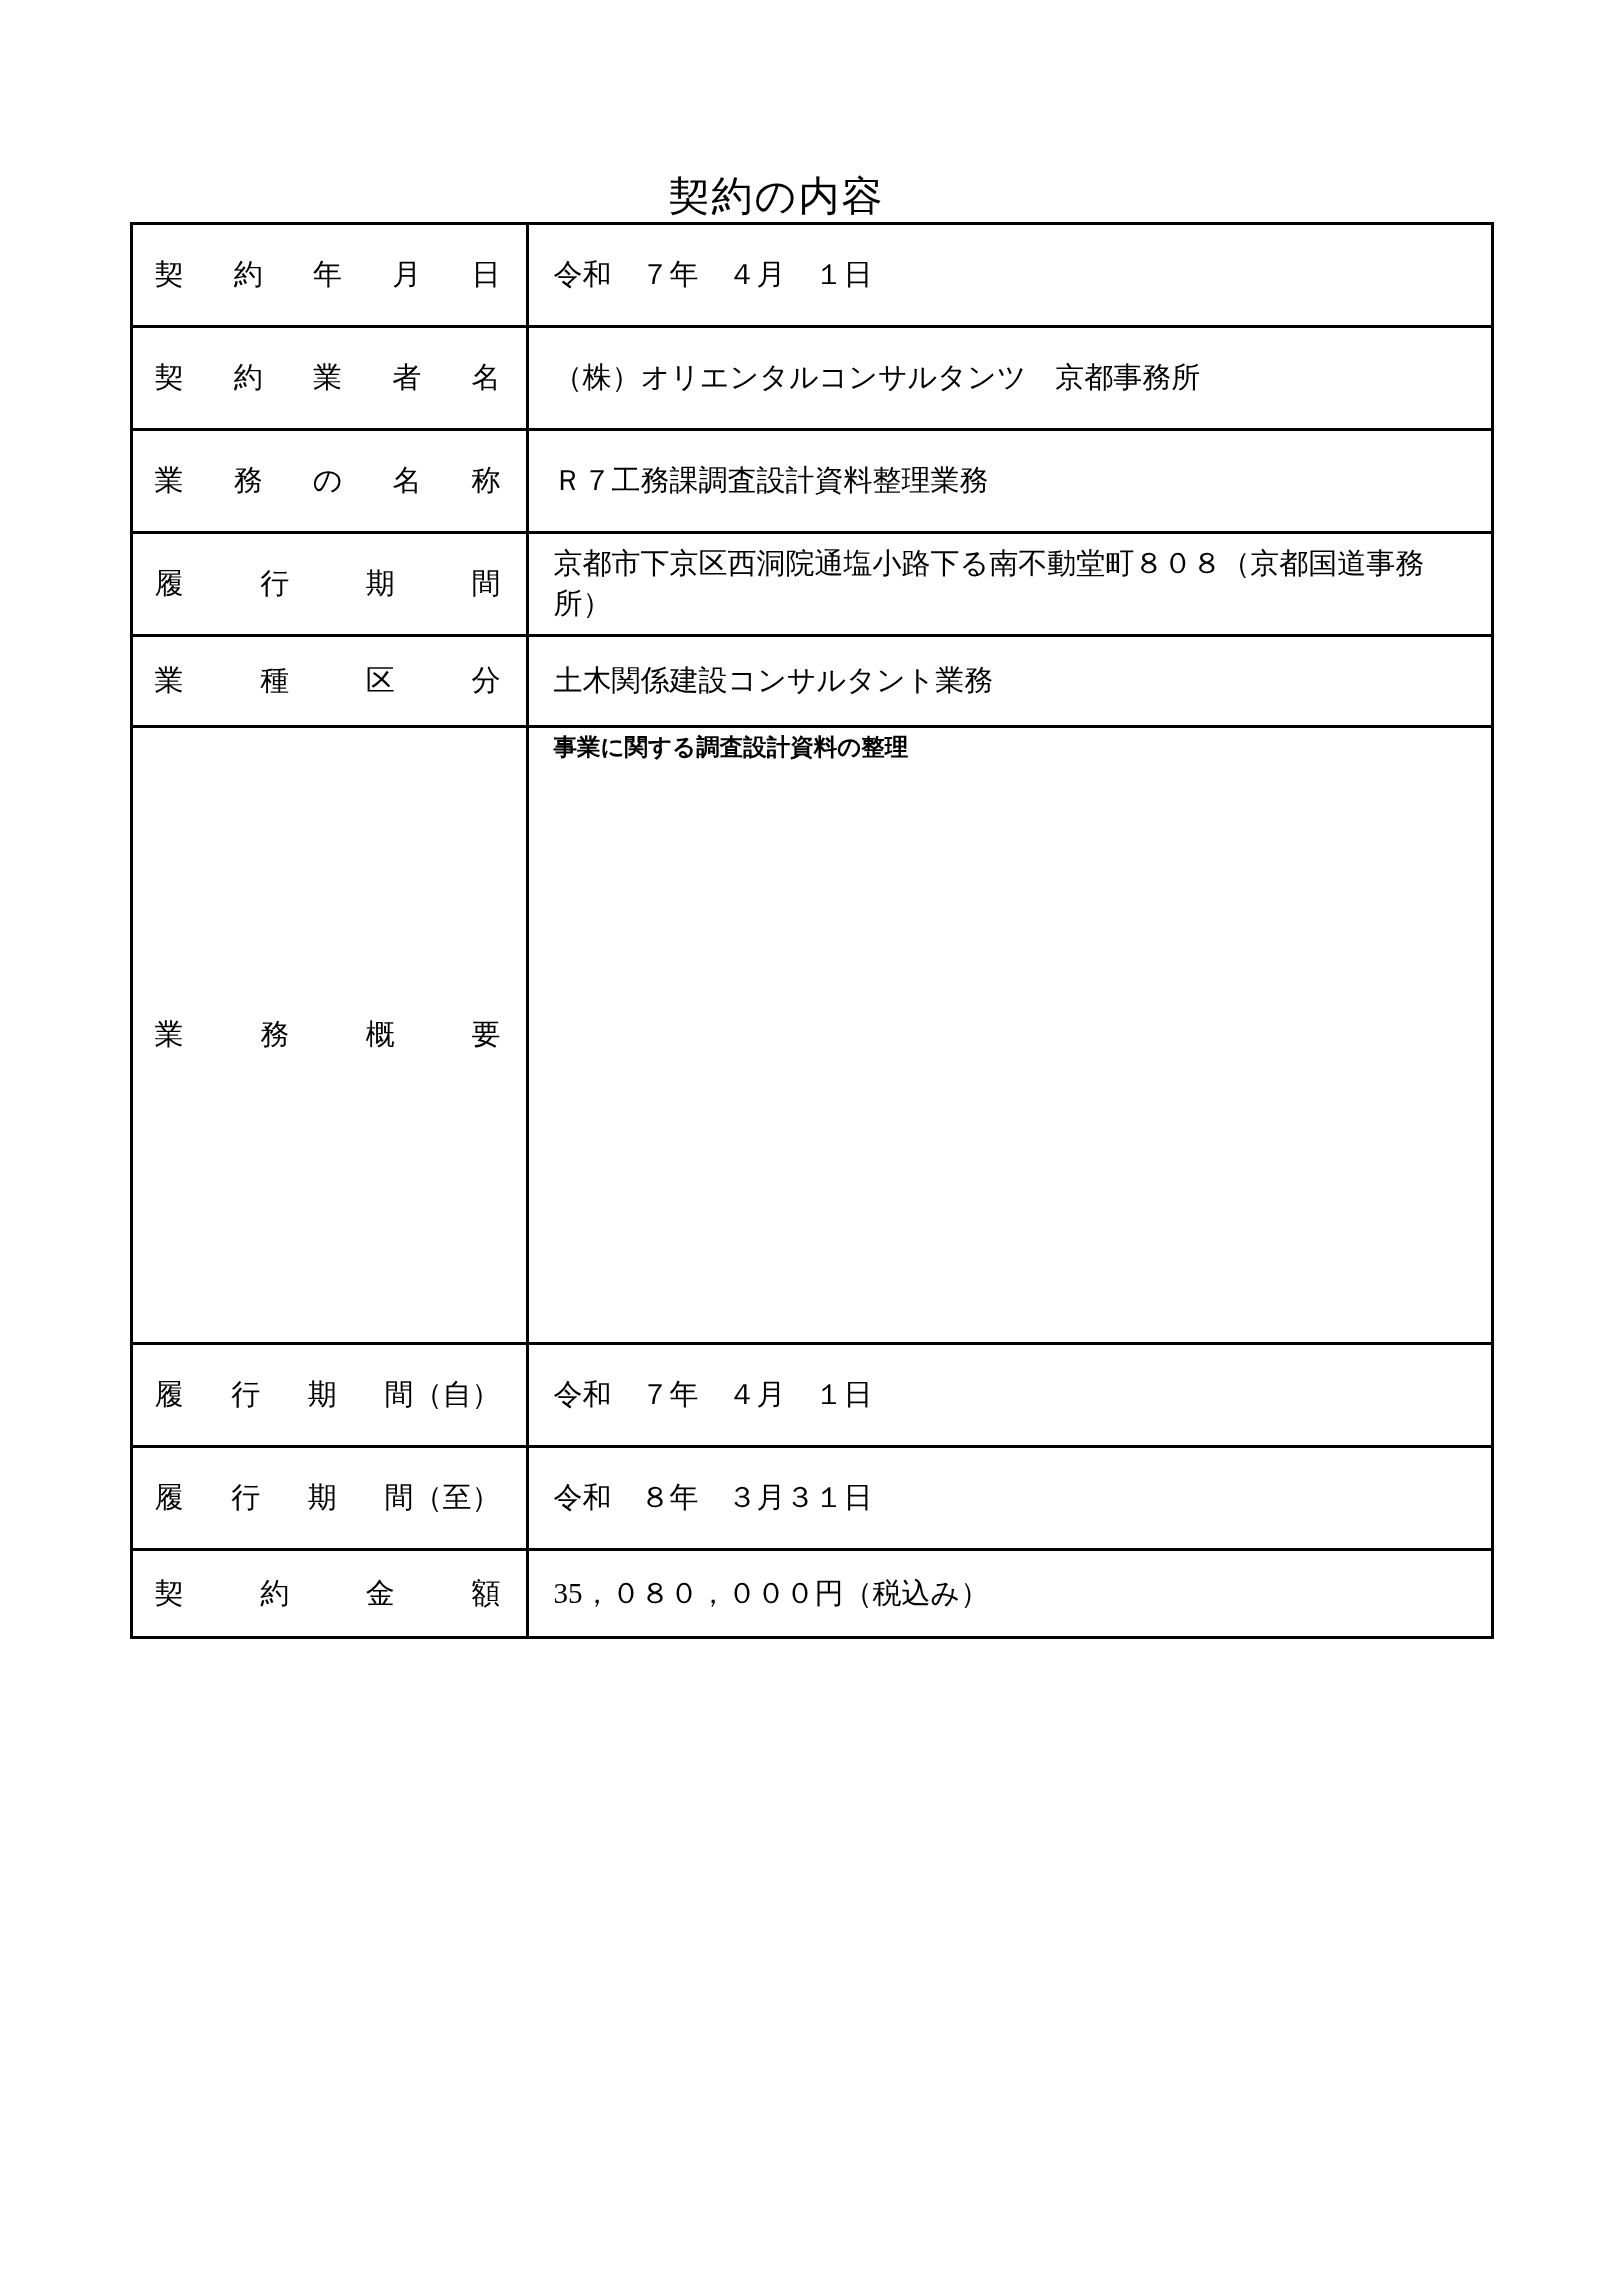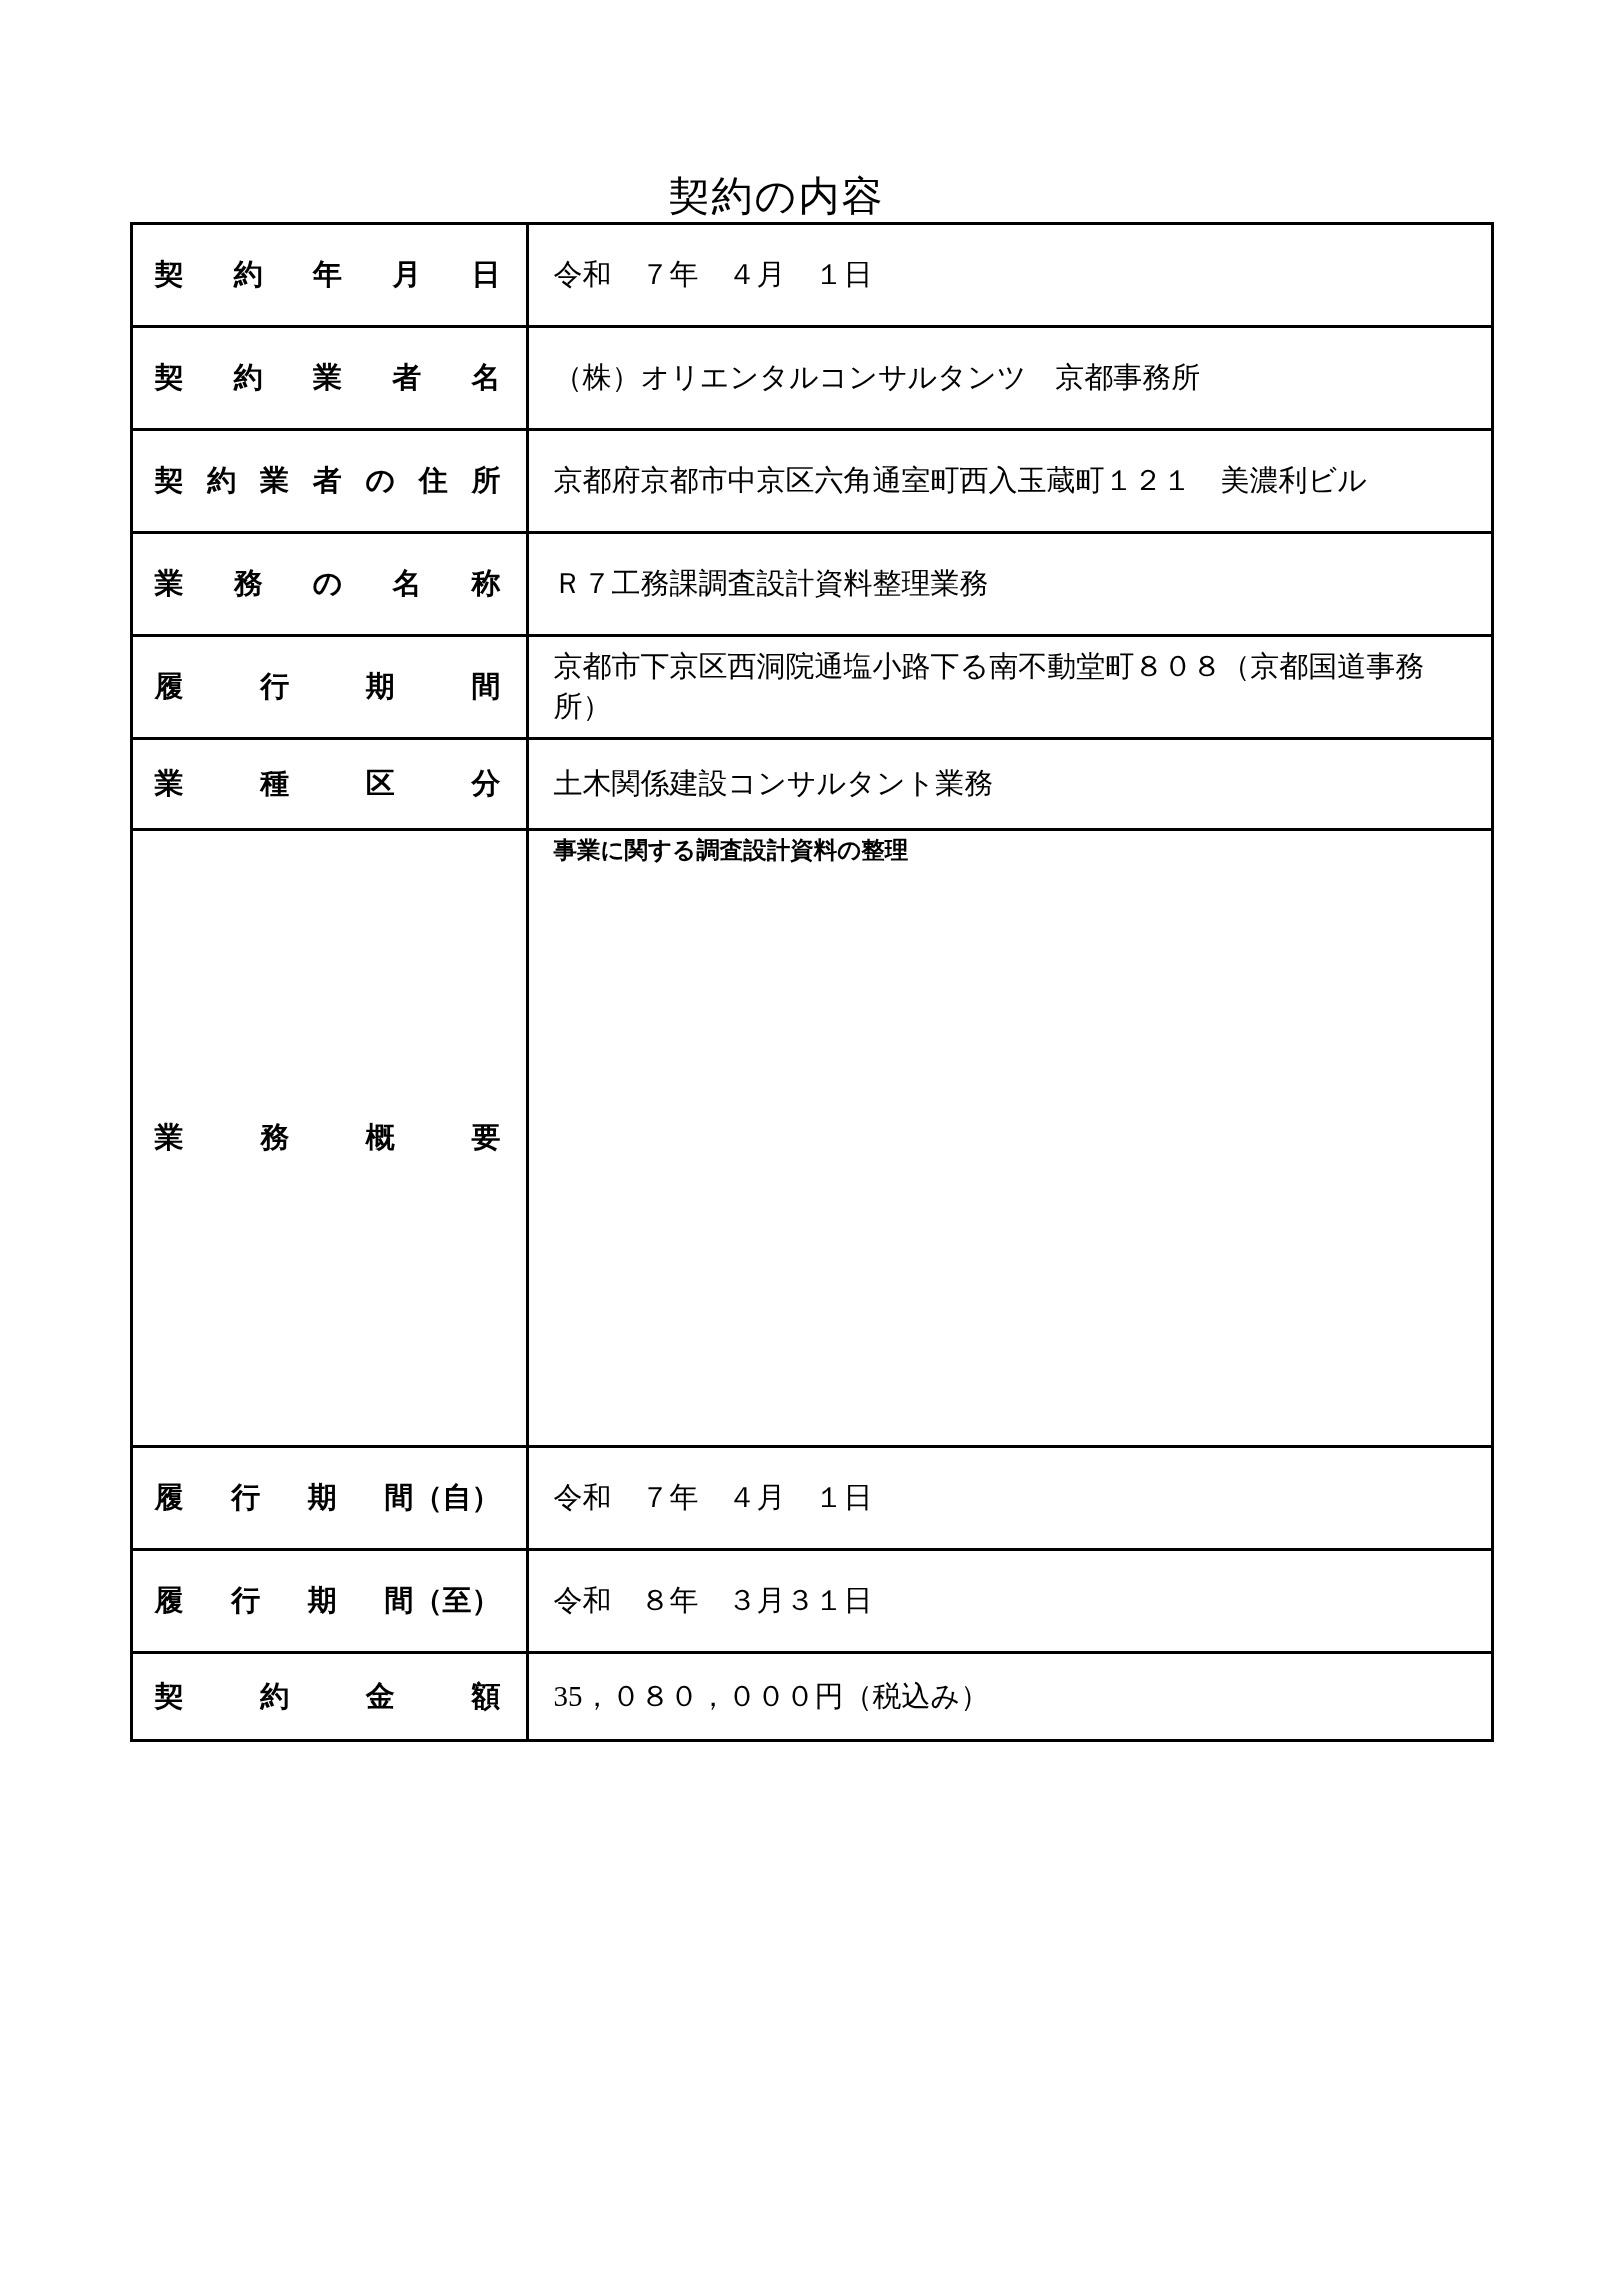--- a/index.html
+++ b/index.html
@@ -33,21 +33,21 @@
     font-size:29px;
     overflow:hidden;
   }
   col.c-label{width:396px;}
   col.c-value{width:965px;}
   tr.r-std{height:103px;}
   tr.r-short{height:91px;}
   tr.r-tall{height:617px;}
   tr.r-last{height:88px;}
   td.label-cell{padding:0 25.5px 0 21.6px;}
-  .lw{display:flex;align-items:center;font-weight:bold;}
+  .lw{display:flex;align-items:center;}
   .lm{
     flex:1;
     text-align:justify;
     text-align-last:justify;
     -moz-text-align-last:justify;
   }
   .ls{white-space:nowrap;}
   td.value-cell{padding:0 9.8px 0 24.5px;}
   td.value-cell.v-top{
     vertical-align:top;
@@ -82,29 +82,20 @@
   <tr class="r-std">
     <td class="label-cell">
       <div class="lw">
             <span class="lm">契約業者名</span>
             <span class="ls"></span>
           </div>
     </td>
     <td class="value-cell">（株）オリエンタルコンサルタンツ　京都事務所</td>
   </tr>
 
-  <tr class="r-std">
-    <td class="label-cell">
-      <div class="lw">
-            <span class="lm">契約業者の住所</span>
-            <span class="ls"></span>
-          </div>
-    </td>
-    <td class="value-cell">京都府京都市中京区六角通室町西入玉蔵町１２１　美濃利ビル</td>
-  </tr>
 
   <tr class="r-std">
     <td class="label-cell">
       <div class="lw">
             <span class="lm">業務の名称</span>
             <span class="ls"></span>
           </div>
     </td>
     <td class="value-cell">Ｒ７工務課調査設計資料整理業務</td>
   </tr>

